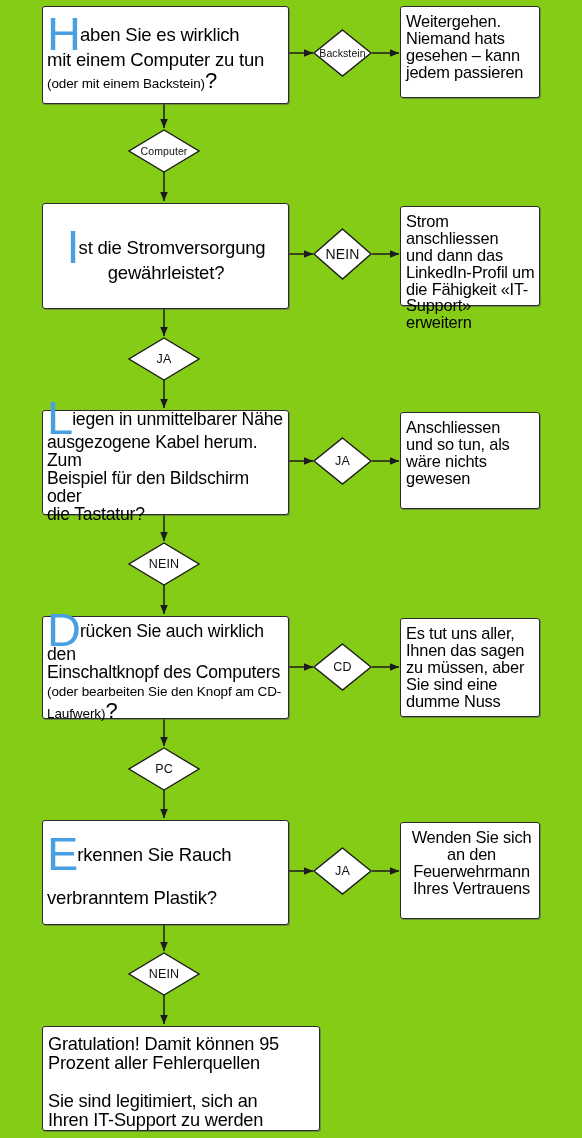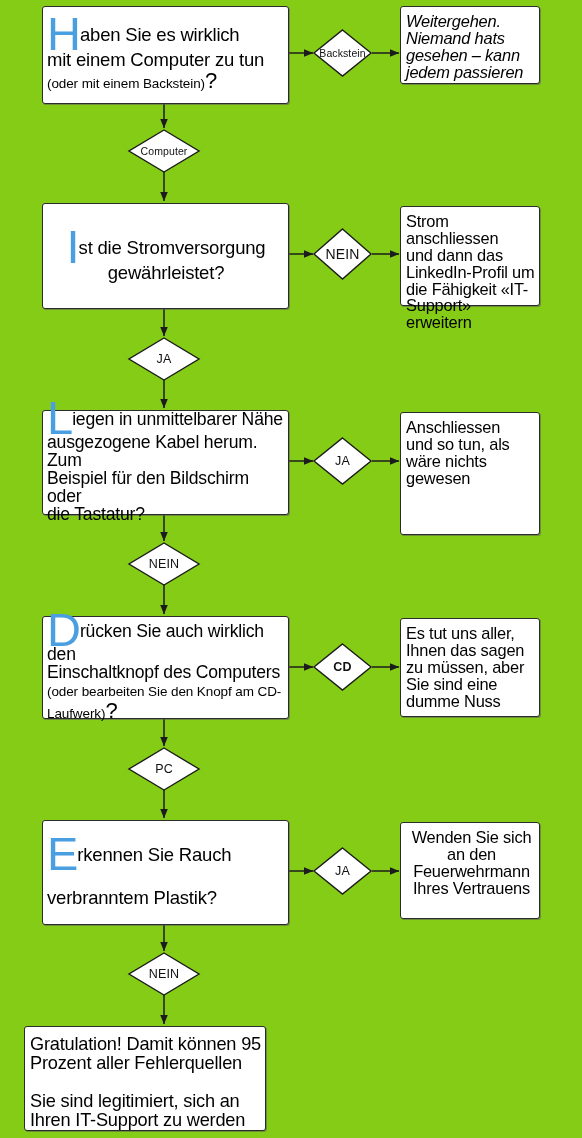--- a/index.html
+++ b/index.html
@@ -164,21 +164,21 @@
     </div>
   </div>
 
   <div class="diamond d-sm" style="left:313px; top:29px; width:59px; height:48px;">
     <svg width="59" height="48" viewBox="0 0 59 48">
       <polygon points="29.5,1 58,24 29.5,47 1,24" fill="#ffffff" stroke="#1c1c1c" stroke-width="1.4"></polygon>
     </svg>
     <span class="dlabel">Backstein</span>
   </div>
 
-  <div class="node-box out-box" style="left:400px; top:6px; width:140px; height:78px;font-style:italic;">
+  <div class="node-box out-box" style="left:400px; top:6px; width:140px; height:92px;">
     <div class="box-text">
       <span>Weitergehen.</span><br>
       <span>Niemand hats</span><br>
       <span>gesehen – kann</span><br>
       <span>jedem passieren</span>
     </div>
   </div>
 
   <div class="diamond d-sm" style="left:128px; top:129px; width:72px; height:44px;">
     <svg width="72" height="44" viewBox="0 0 72 44">
@@ -227,21 +227,21 @@
     </div>
   </div>
 
   <div class="diamond d-md" style="left:313px; top:437px; width:59px; height:48px;">
     <svg width="59" height="48" viewBox="0 0 59 48">
       <polygon points="29.5,1 58,24 29.5,47 1,24" fill="#ffffff" stroke="#1c1c1c" stroke-width="1.4"></polygon>
     </svg>
     <span class="dlabel">JA</span>
   </div>
 
-  <div class="node-box out-box" style="left:400px; top:412px; width:140px; height:123px;padding-left:48px;">
+  <div class="node-box out-box" style="left:400px; top:412px; width:140px; height:97px;padding-left:48px;">
     <div class="box-text">
       <span>Anschliessen</span><br>
       <span>und so tun, als</span><br>
       <span>wäre nichts</span><br>
       <span>gewesen</span>
     </div>
   </div>
 
   <div class="diamond d-md" style="left:128px; top:542px; width:72px; height:44px;">
     <svg width="72" height="44" viewBox="0 0 72 44">
@@ -251,21 +251,21 @@
   </div>
 
   <div class="node-box q-box q-small" style="left:42px; top:616px; width:247px; height:103px;">
     <div class="box-text">
       <span class="dropcap">D</span><span>rücken Sie auch wirklich den</span><br>
       <span>Einschaltknopf des Computers</span>
       <span class="small-note">(oder bearbeiten Sie den Knopf am CD-Laufwerk)</span><span class="big-q">?</span>
     </div>
   </div>
 
-  <div class="diamond d-md" style="left:313px; top:643px; width:59px; height:48px;font-weight:bold;">
+  <div class="diamond d-md" style="left:313px; top:643px; width:59px; height:48px;">
     <svg width="59" height="48" viewBox="0 0 59 48">
       <polygon points="29.5,1 58,24 29.5,47 1,24" fill="#ffffff" stroke="#1c1c1c" stroke-width="1.4"></polygon>
     </svg>
     <span class="dlabel">CD</span>
   </div>
 
   <div class="node-box out-box" style="left:400px; top:618px; width:140px; height:99px;">
     <div class="box-text">
       <span>Es tut uns aller,</span><br>
       <span>Ihnen das sagen</span><br>
@@ -306,21 +306,21 @@
     </div>
   </div>
 
   <div class="diamond d-md" style="left:128px; top:952px; width:72px; height:44px;">
     <svg width="72" height="44" viewBox="0 0 72 44">
       <polygon points="36,1 71,22 36,43 1,22" fill="#ffffff" stroke="#1c1c1c" stroke-width="1.4"></polygon>
     </svg>
     <span class="dlabel">NEIN</span>
   </div>
 
-  <div class="node-box final-box" style="left:24px; top:1026px; width:242px; height:105px;">
+  <div class="node-box final-box" style="left:42px; top:1026px; width:278px; height:105px;">
     <div class="box-text">
       <span>Gratulation! Damit können 95</span><br>
       <span>Prozent aller Fehlerquellen</span><br>
       <br>
       <span>Sie sind legitimiert, sich an</span><br>
       <span>Ihren IT-Support zu werden</span>
     </div>
   </div>
 
 </div>

